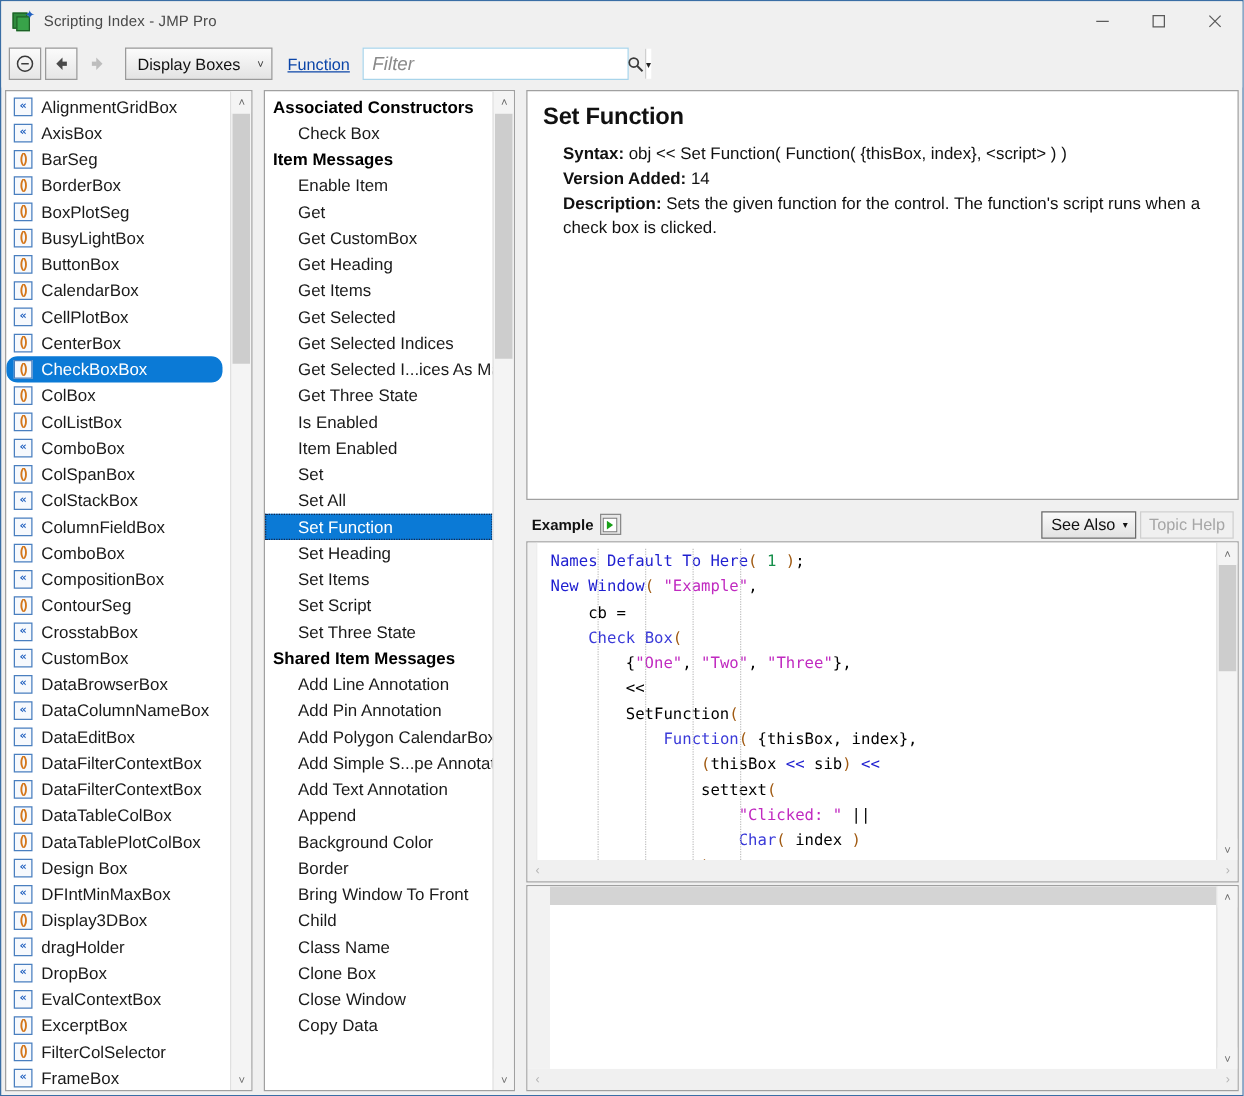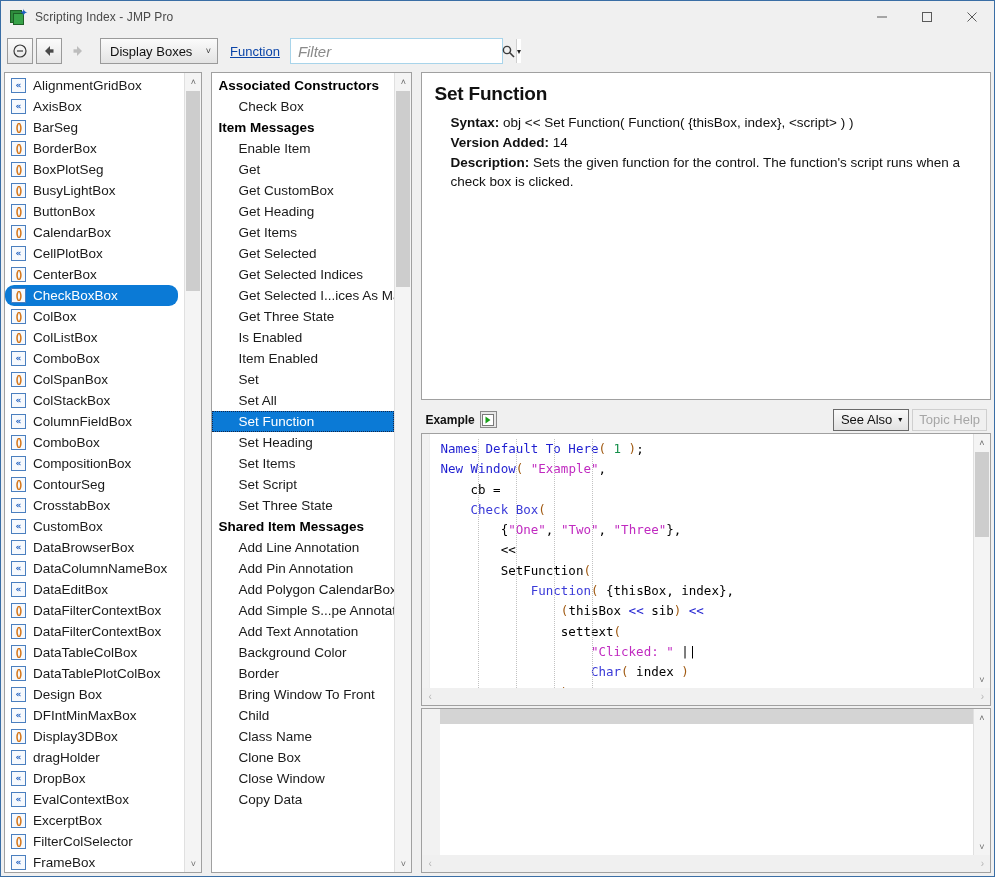--- a/index.html
+++ b/index.html
@@ -644,20 +644,21 @@
           <div class="mrow item">Set Heading</div>
           <div class="mrow item">Set Items</div>
           <div class="mrow item">Set Script</div>
           <div class="mrow item">Set Three State</div>
           <div class="mrow group">Shared Item Messages</div>
           <div class="mrow item">Add Line Annotation</div>
           <div class="mrow item">Add Pin Annotation</div>
           <div class="mrow item">Add Polygon CalendarBox</div>
           <div class="mrow item">Add Simple S...pe Annotation</div>
           <div class="mrow item">Add Text Annotation</div>
+          <div class="mrow item">Append</div>
           <div class="mrow item">Background Color</div>
           <div class="mrow item">Border</div>
           <div class="mrow item">Bring Window To Front</div>
           <div class="mrow item">Child</div>
           <div class="mrow item">Class Name</div>
           <div class="mrow item">Clone Box</div>
           <div class="mrow item">Close Window</div>
           <div class="mrow item">Copy Data</div>
         </div>
       <div class="vsb">

